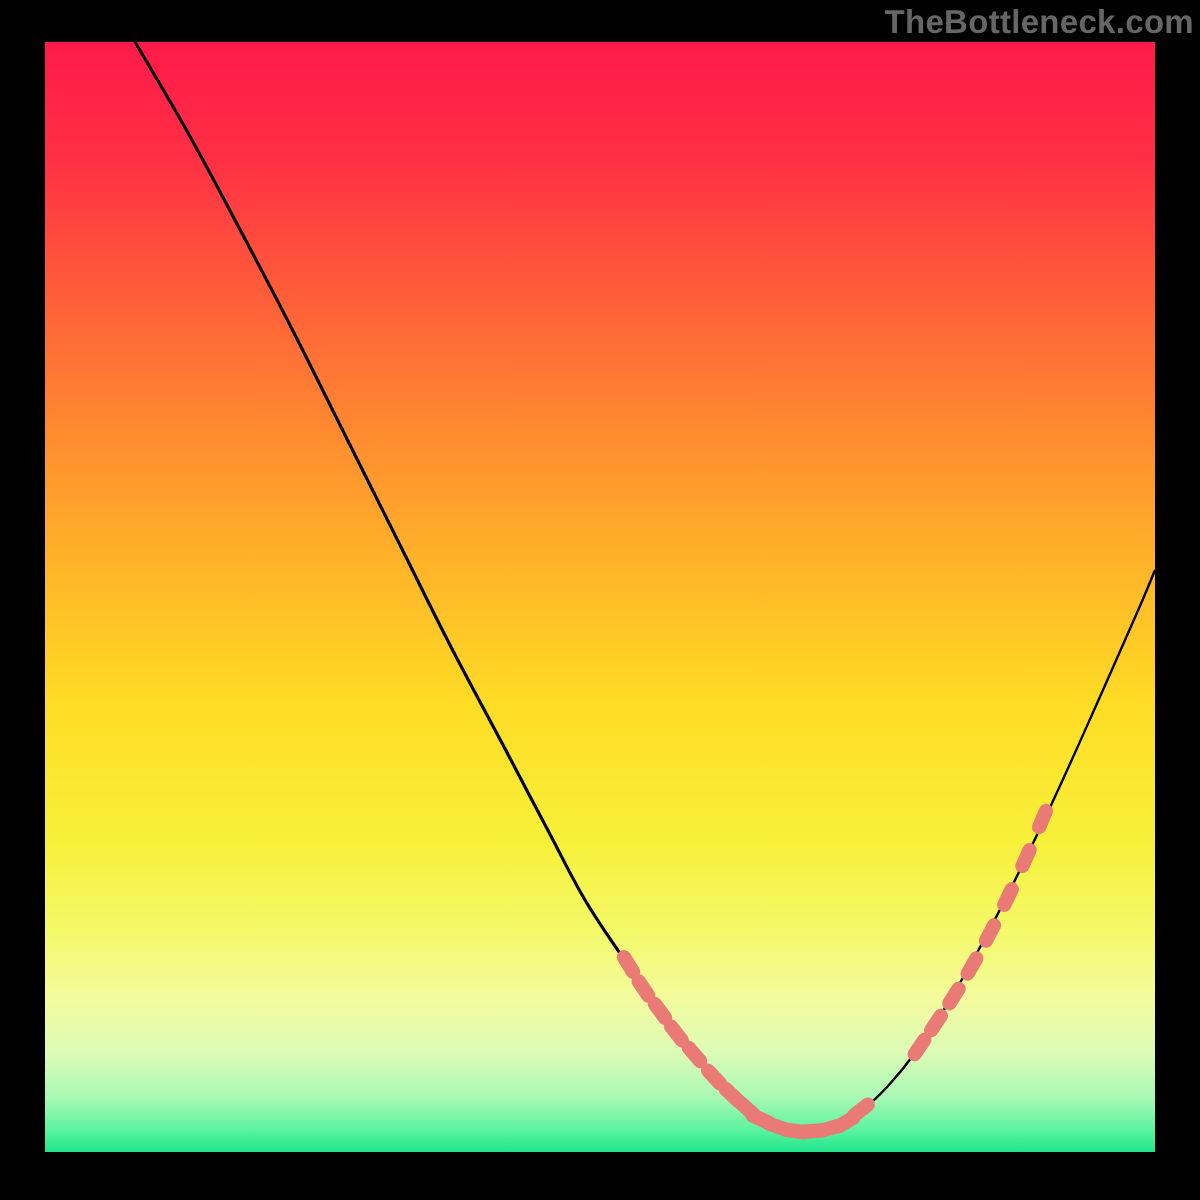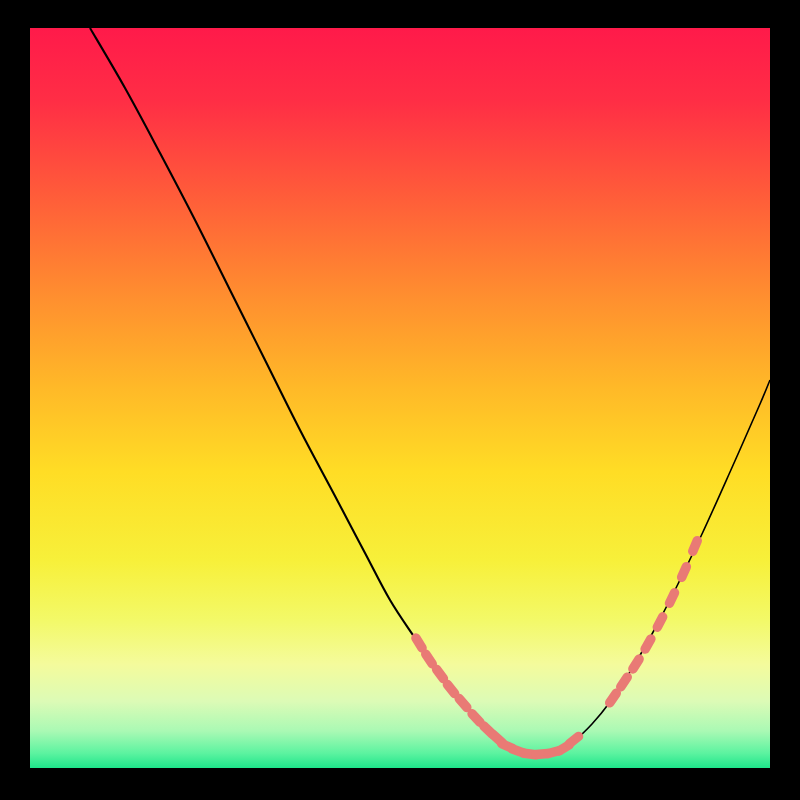--- a/index.html
+++ b/index.html
@@ -48,20 +48,21 @@
     top: 0;
     width: 740px;
     height: 740px;
     z-index: 10;
   }
 </style>
 </head>
 <body>
 
 <div class="stage">
+  <div class="watermark">TheBottleneck.com</div>
 
   <div class="plot">
     <svg class="gradient" viewBox="0 0 740 740" preserveAspectRatio="none">
       <defs>
         <linearGradient id="bg-grad" x1="0" y1="0" x2="0" y2="1">
             <stop offset="0%" stop-color="#ff1a4a"></stop>
             <stop offset="10%" stop-color="#ff2e45"></stop>
             <stop offset="22%" stop-color="#ff5a3a"></stop>
             <stop offset="35%" stop-color="#ff8a30"></stop>
             <stop offset="48%" stop-color="#ffb728"></stop>

